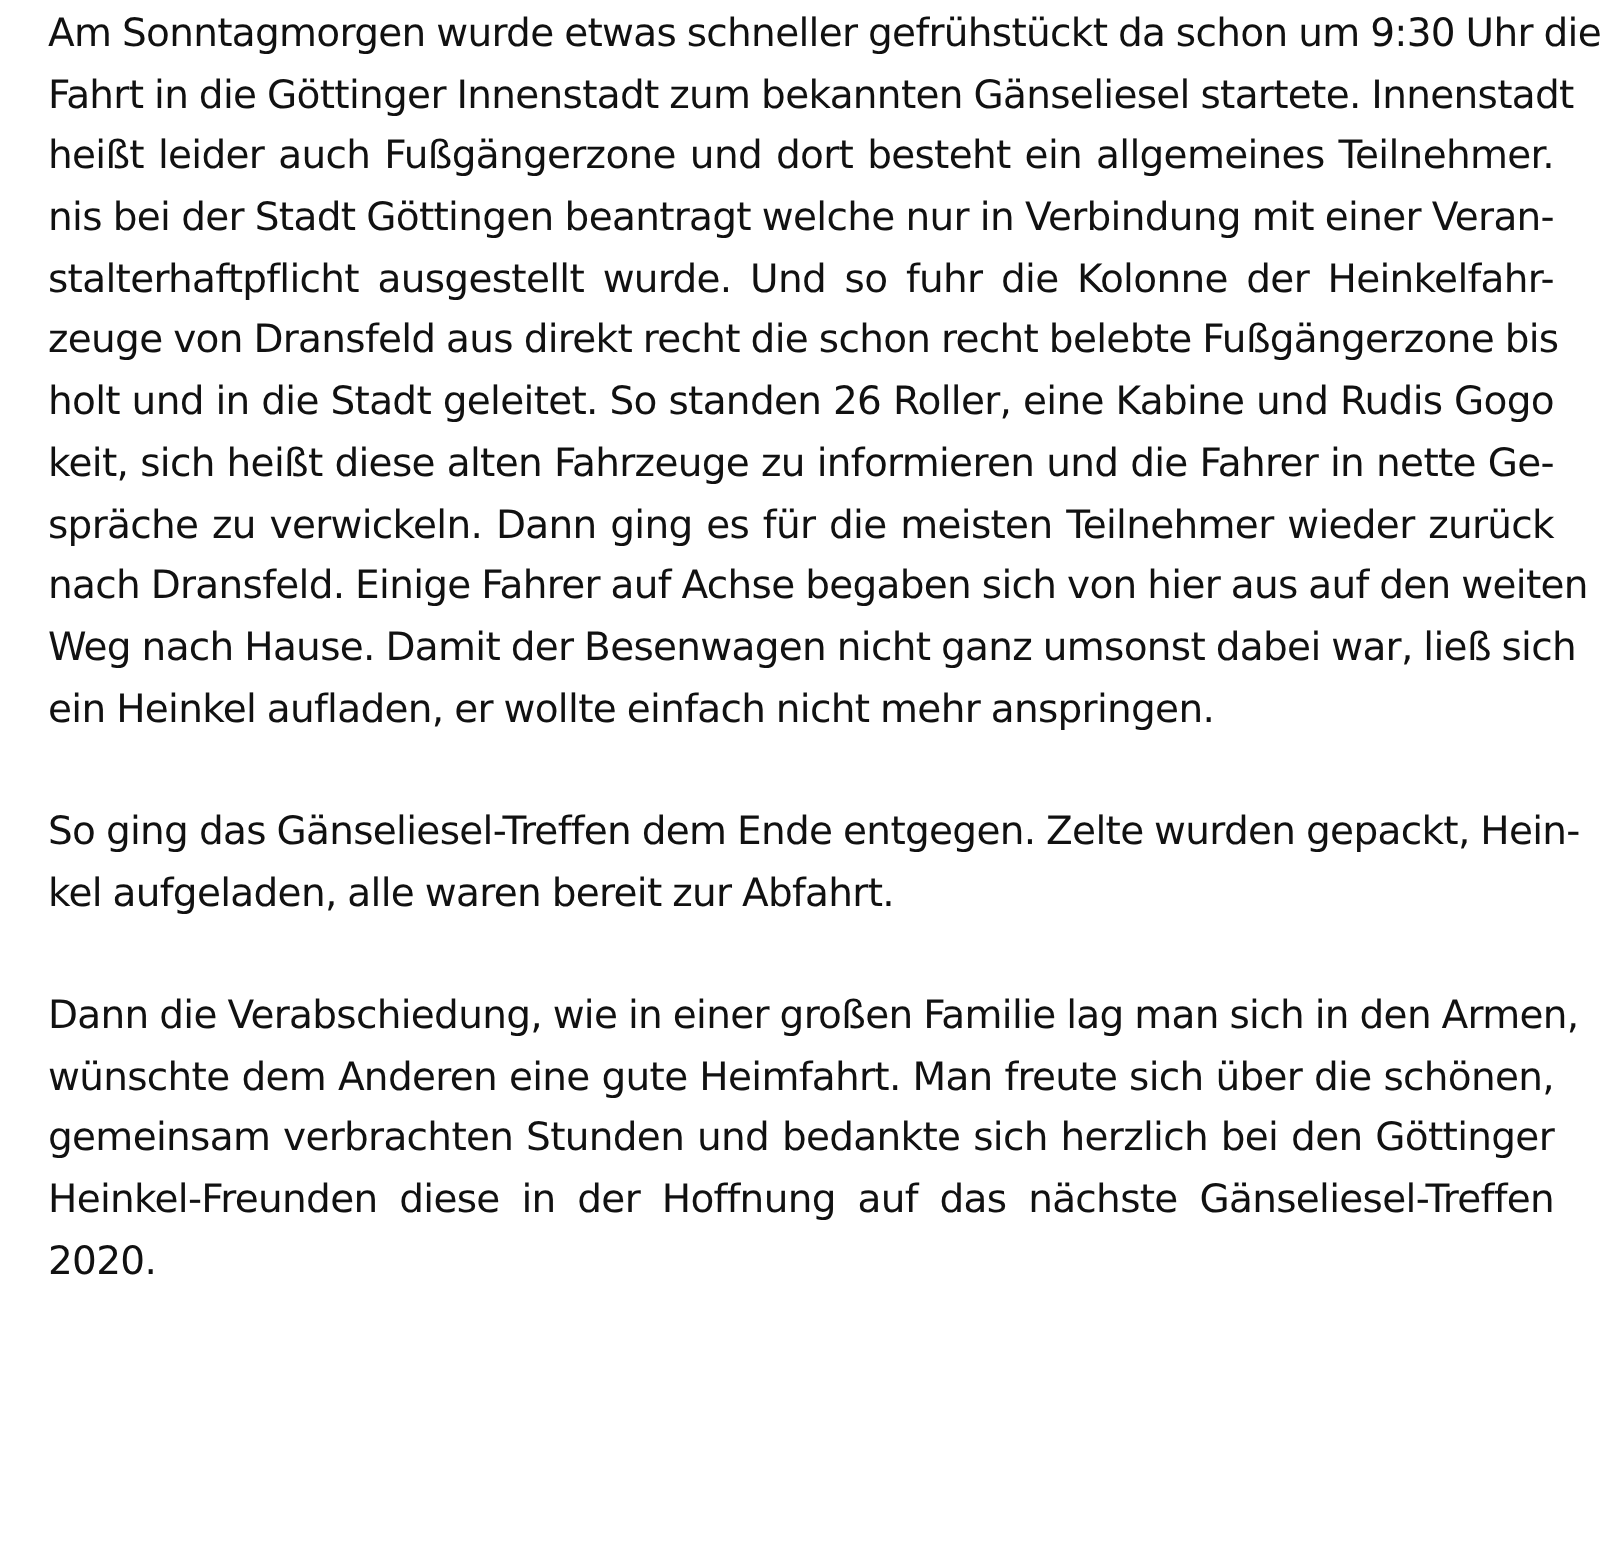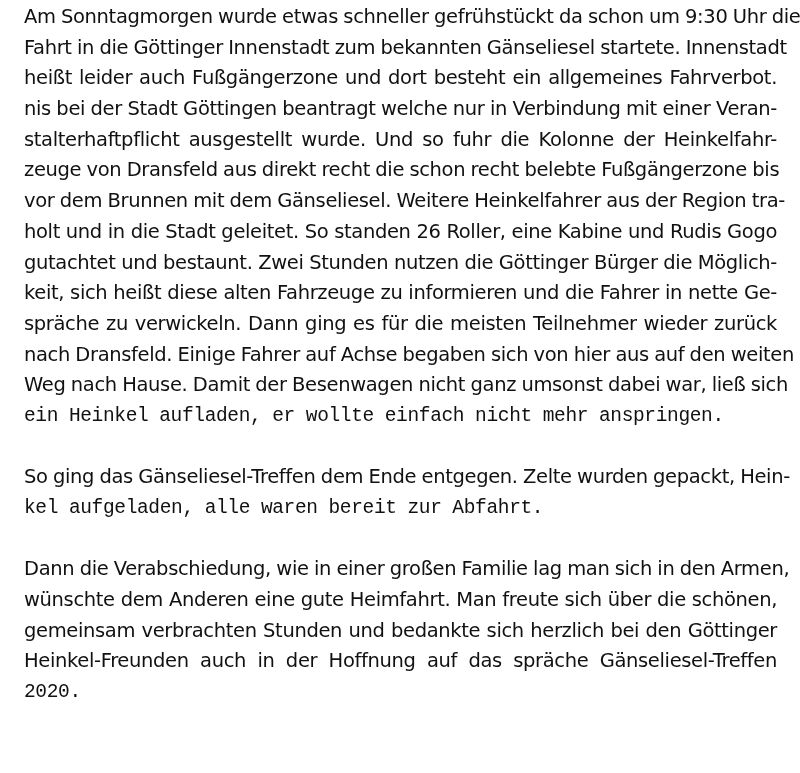--- a/index.html
+++ b/index.html
@@ -17,50 +17,48 @@
   .para { margin: 0 0 30.7px 0; }
   .line {
     display: block;
     height: 30.7px;
     white-space: nowrap;
     text-align: justify;
     text-align-last: justify;
     letter-spacing: -0.35px;
     word-spacing: -0.5px;
   }
-  .line.last { text-align-last: left; font-family: Liberation Mono, monospace; }
+  .line.last { text-align-last: left; }
 </style>
 </head>
 <body>
 
 <div class="page">
 
   <div class="para">
     <span class="line">Am Sonntagmorgen wurde etwas schneller gefrühstückt da schon um 9:30 Uhr die</span>
     <span class="line">Fahrt in die Göttinger Innenstadt zum bekannten Gänseliesel startete. Innenstadt</span>
-    <span class="line">heißt leider auch Fußgängerzone und dort besteht ein allgemeines Fahrverbot.</span>
+    <span class="line">heißt leider auch Fußgängerzone und dort besteht ein allgemeines Teilnehmer.</span>
     <span class="line">nis bei der Stadt Göttingen beantragt welche nur in Verbindung mit einer Veran-</span>
     <span class="line">stalterhaftpflicht ausgestellt wurde. Und so fuhr die Kolonne der Heinkelfahr-</span>
     <span class="line">zeuge von Dransfeld aus direkt recht die schon recht belebte Fußgängerzone bis</span>
-    <span class="line">vor dem Brunnen mit dem Gänseliesel. Weitere Heinkelfahrer aus der Region tra-</span>
     <span class="line">holt und in die Stadt geleitet. So standen 26 Roller, eine Kabine und Rudis Gogo</span>
-    <span class="line">gutachtet und bestaunt. Zwei Stunden nutzen die Göttinger Bürger die Möglich-</span>
     <span class="line">keit, sich heißt diese alten Fahrzeuge zu informieren und die Fahrer in nette Ge-</span>
     <span class="line">spräche zu verwickeln. Dann ging es für die meisten Teilnehmer wieder zurück</span>
     <span class="line">nach Dransfeld. Einige Fahrer auf Achse begaben sich von hier aus auf den weiten</span>
     <span class="line">Weg nach Hause. Damit der Besenwagen nicht ganz umsonst dabei war, ließ sich</span>
     <span class="line last">ein Heinkel aufladen, er wollte einfach nicht mehr anspringen.</span>
   </div>
 
   <div class="para">
     <span class="line">So ging das Gänseliesel-Treffen dem Ende entgegen. Zelte wurden gepackt, Hein-</span>
     <span class="line last">kel aufgeladen, alle waren bereit zur Abfahrt.</span>
   </div>
 
   <div class="para">
     <span class="line">Dann die Verabschiedung, wie in einer großen Familie lag man sich in den Armen,</span>
     <span class="line">wünschte dem Anderen eine gute Heimfahrt. Man freute sich über die schönen,</span>
     <span class="line">gemeinsam verbrachten Stunden und bedankte sich herzlich bei den Göttinger</span>
-    <span class="line">Heinkel-Freunden auch in der Hoffnung auf das spräche Gänseliesel-Treffen</span>
+    <span class="line">Heinkel-Freunden diese in der Hoffnung auf das nächste Gänseliesel-Treffen</span>
     <span class="line last">2020.</span>
   </div>
 
 </div>
 
 </body></html>

